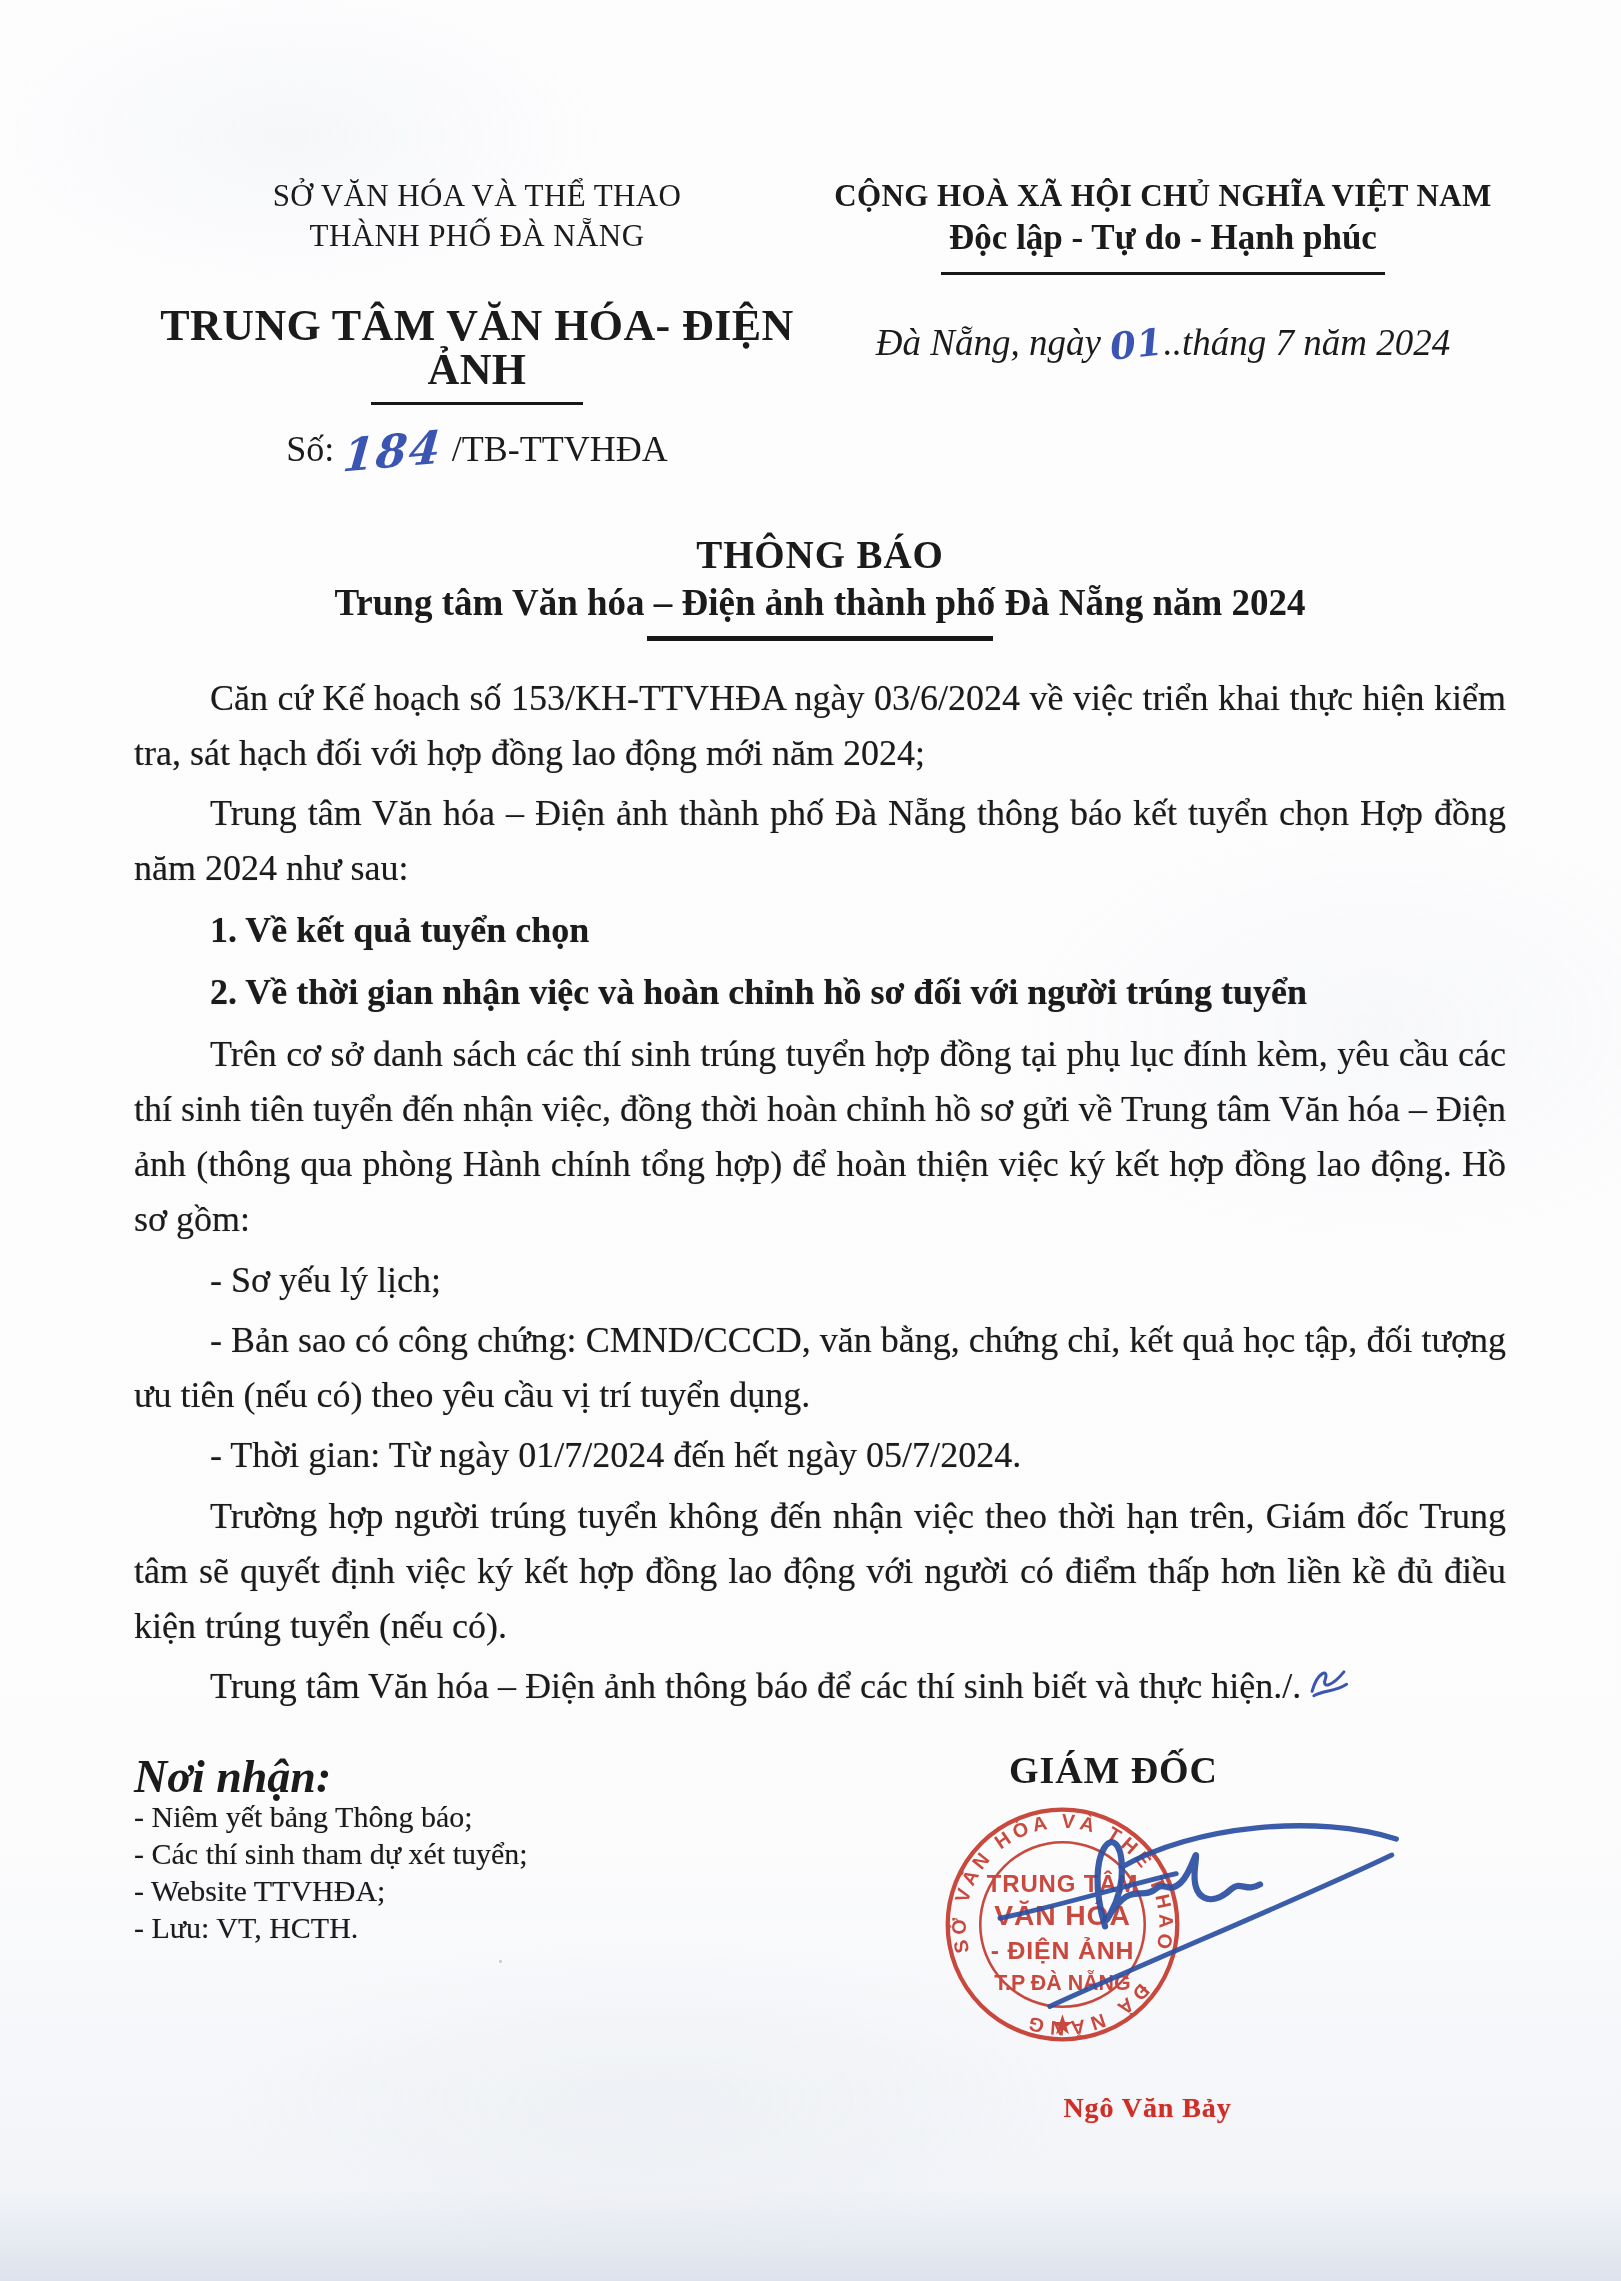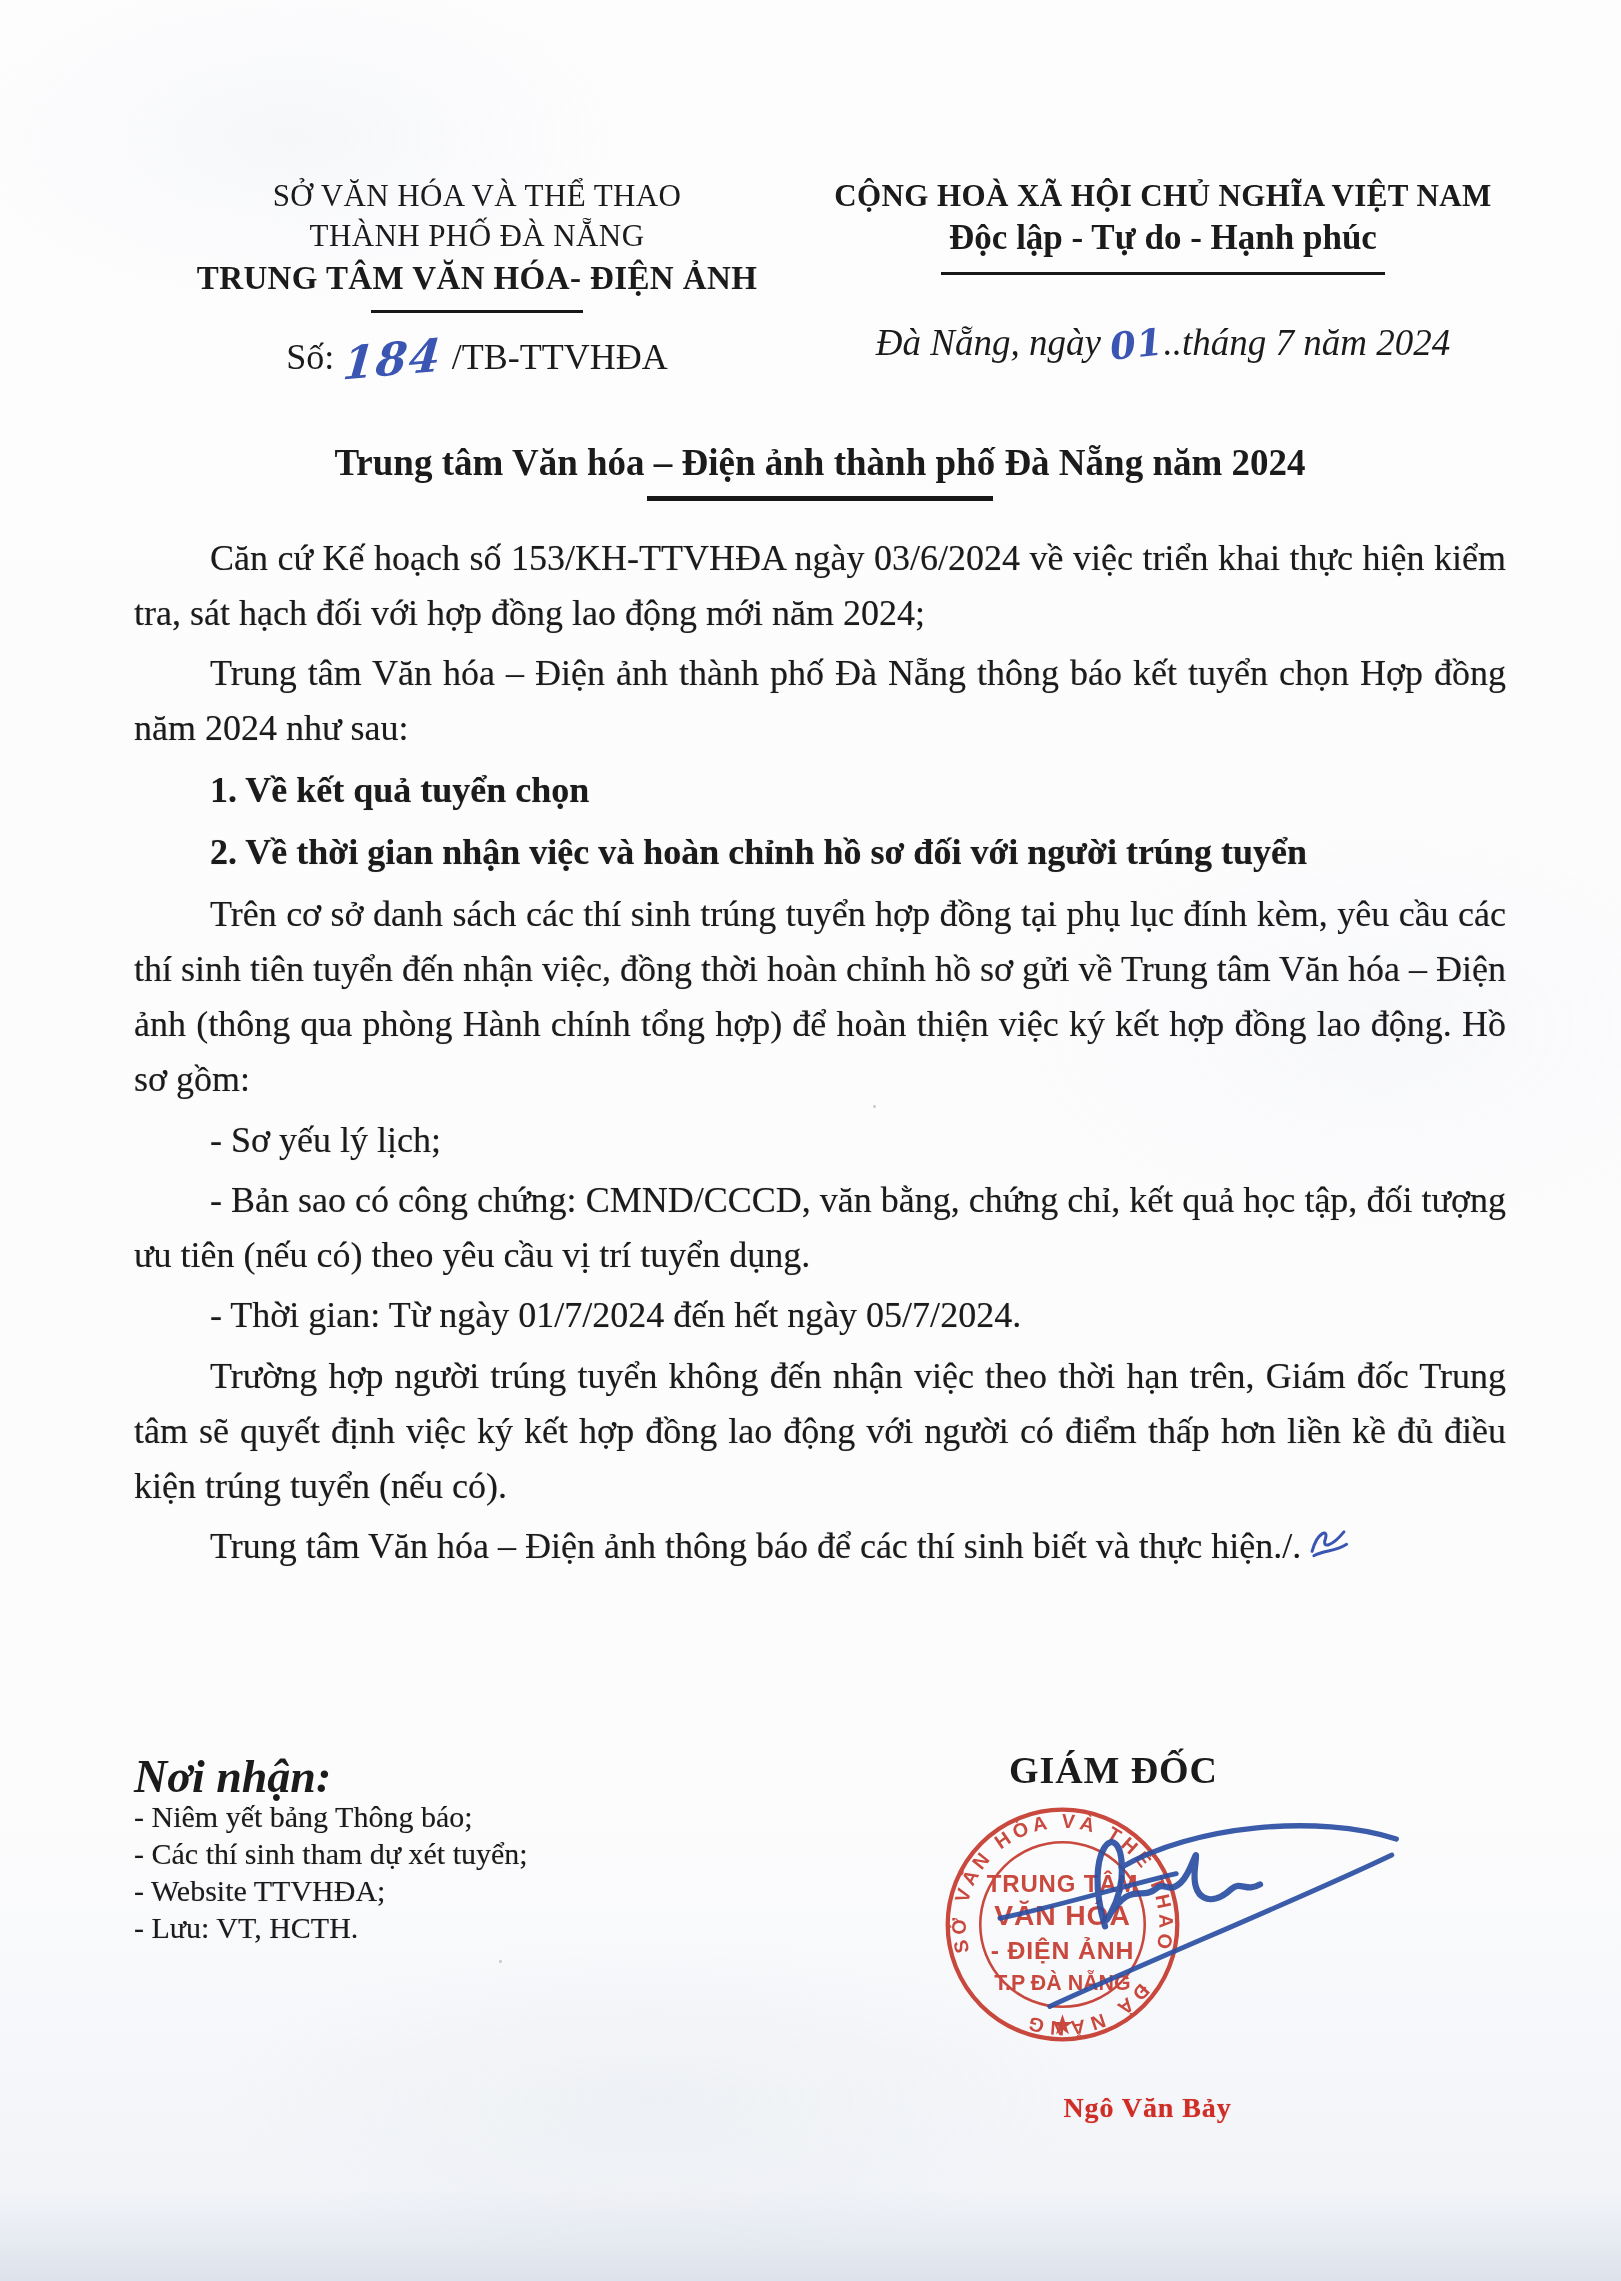--- a/index.html
+++ b/index.html
@@ -13,21 +13,21 @@
       radial-gradient(ellipse 713px 267px at 40% 92%, rgba(180,190,205,.10), transparent 60%),
       linear-gradient(180deg,#fdfdfe 0%,#fcfcfd 80%,#f2f4f8 96%,#dde3ec 100%);
   }
   .page{position:relative;width:1622px;height:2281px;}
   .content{position:absolute;left:0;top:0;width:1622px;padding:176px 116px 0 134px;box-sizing:border-box;}
   
   .header{display:flex;align-items:flex-start;}
   .hdr-left{width:686px;text-align:center;}
   .hdr-right{flex:1;text-align:center;}
   .hl1,.hl2{font-size:31px;line-height:40px;letter-spacing:0.4px;}
-  .hl3{font-size:33px;line-height:44px;font-weight:bold;letter-spacing:0.4px;}
+  .hl3{font-size:44px;line-height:44px;font-weight:bold;letter-spacing:0.4px;margin-top:48px;}
   .rule-left{width:212px;height:3.6px;background:#181818;margin:9.8px auto 0 auto;}
   .rule-right{width:444px;height:3.6px;background:#181818;margin:11.6px auto 0 auto;}
   .so-line{margin-top:23px;font-size:36px;}
   .handwr{
     display:inline-block;color:#3b55b2;font-style:italic;font-weight:bold;
     font-family:"DejaVu Serif",serif;transform:rotate(-5deg) skewX(-10deg);
     font-size:45px;line-height:1;vertical-align:-5.3px;letter-spacing:1.8px;
   }
   .hr1{font-size:31px;line-height:39px;font-weight:bold;letter-spacing:0.4px;}
   .hr2{font-size:35px;line-height:45px;font-weight:bold;}
@@ -87,20 +87,21 @@
         <div class="hr1">CỘNG HOÀ XÃ HỘI CHỦ NGHĨA VIỆT NAM</div>
         <div class="hr2">Độc lập - Tự do - Hạnh phúc</div>
         <div class="rule-right"></div>
         <div class="date-line">
           <span>Đà Nẵng, ngày </span><span class="handwr-day">01</span><span>..tháng 7 năm 2024</span>
         </div>
       </div>
     </div>
 
     <div class="title-block">
+      <div class="t1">THÔNG BÁO</div>
       <div class="t3">Trung tâm Văn hóa – Điện ảnh thành phố Đà Nẵng năm 2024</div>
       <div class="rule-title"></div>
     </div>
 
     <div class="body-block">
       <p>Căn cứ Kế hoạch số 153/KH-TTVHĐA ngày 03/6/2024 về việc triển khai thực hiện kiểm tra, sát hạch đối với hợp đồng lao động mới năm 2024;</p>
       <p>Trung tâm Văn hóa – Điện ảnh thành phố Đà Nẵng thông báo kết tuyển chọn Hợp đồng năm 2024 như sau:</p>
       <p class="h">1.  Về kết quả tuyển chọn</p>
       <p class="h">2. Về thời gian nhận việc và hoàn chỉnh hồ sơ đối với người trúng tuyển</p>
       <p>Trên cơ sở danh sách các thí sinh trúng tuyển hợp đồng tại phụ lục đính kèm, yêu cầu các thí sinh tiên tuyển đến nhận việc, đồng thời hoàn chỉnh hồ sơ gửi về Trung tâm Văn hóa – Điện ảnh (thông qua phòng Hành chính tổng hợp) để hoàn thiện việc ký kết hợp đồng lao động. Hồ sơ gồm:</p>

